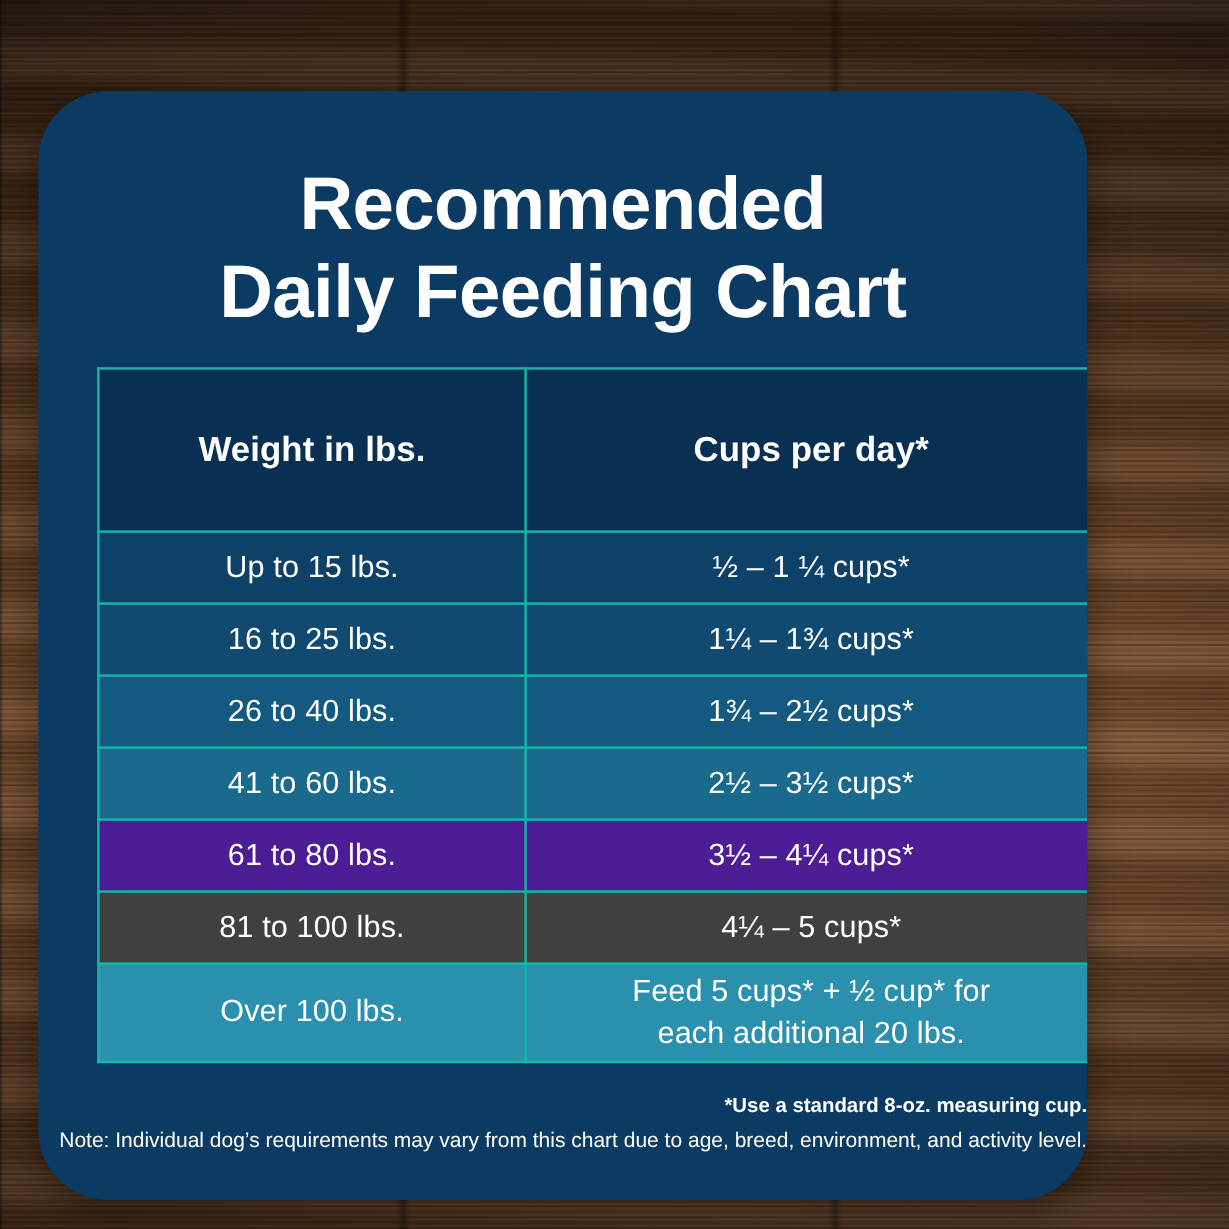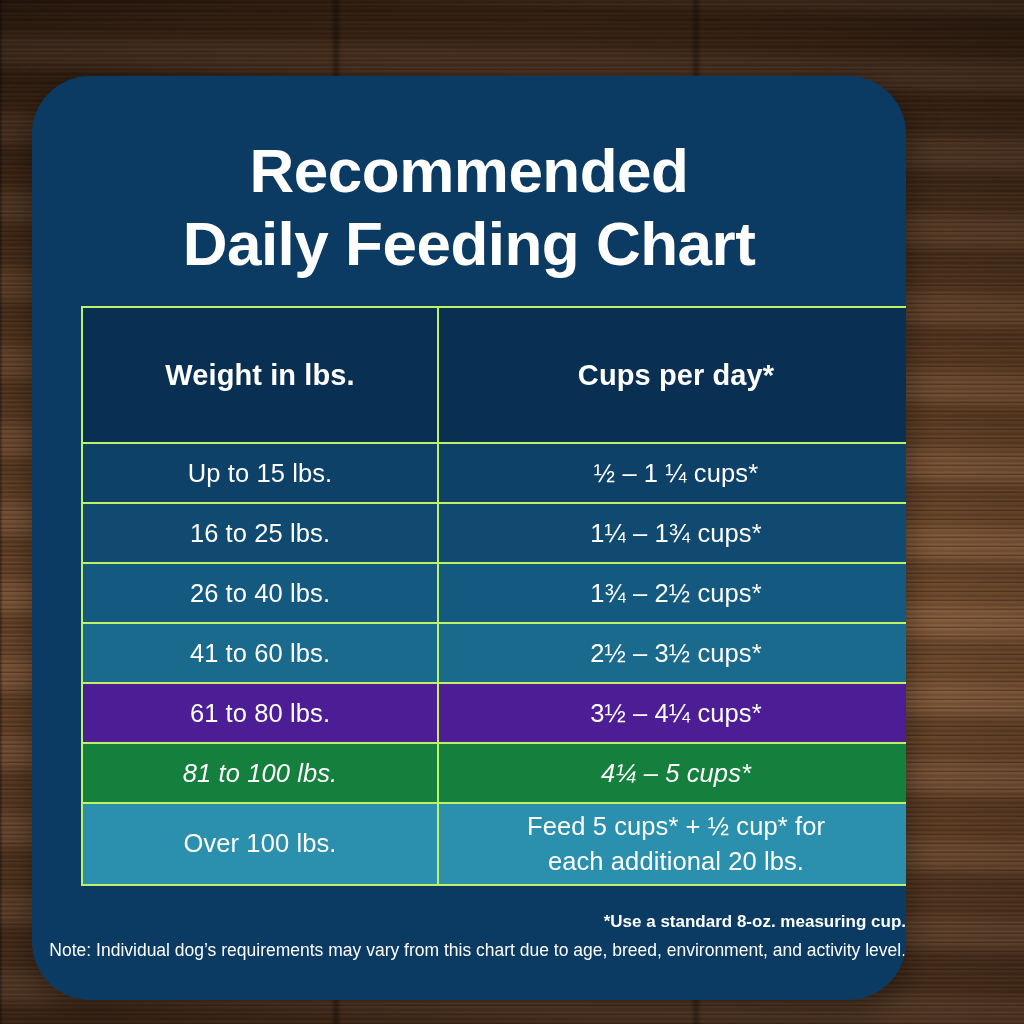--- a/index.html
+++ b/index.html
@@ -67,21 +67,21 @@
 
   
   #chart-table {
     position:absolute;
     left:49px; top:230px;
     width:832px;
     border-collapse:collapse;
     table-layout:fixed;
   }
   #chart-table td, #chart-table th {
-    border:2px solid #bef264;
+    border:2px solid #14b8a6;
     text-align:center;
     color:#ffffff;
     vertical-align:middle;
   }
   #chart-table col.c-weight { width:356px; }
   #chart-table col.c-cups   { width:476px; }
 
   thead th {
     height:136px;
     font-size:29px;
@@ -148,21 +148,21 @@
         <td>1¾ – 2½ cups*</td>
       </tr>
       <tr class="row-4" style="background: rgb(26, 106, 142);">
         <td>41 to 60 lbs.</td>
         <td>2½ – 3½ cups*</td>
       </tr>
       <tr class="row-5" style="background: #4c1d95;">
         <td>61 to 80 lbs.</td>
         <td>3½ – 4¼ cups*</td>
       </tr>
-      <tr class="row-6" style="background: #15803d; font-style: italic;">
+      <tr class="row-6" style="background: #404040;">
         <td>81 to 100 lbs.</td>
         <td>4¼ – 5 cups*</td>
       </tr>
       <tr class="row-7 row-last" style="background: rgb(42, 144, 174); padding-left: 36px;">
         <td>Over 100 lbs.</td>
         <td>
           <span class="l">Feed 5 cups* + ½ cup* for</span>
           <span class="l">each additional 20 lbs.</span>
         </td>
       </tr>

